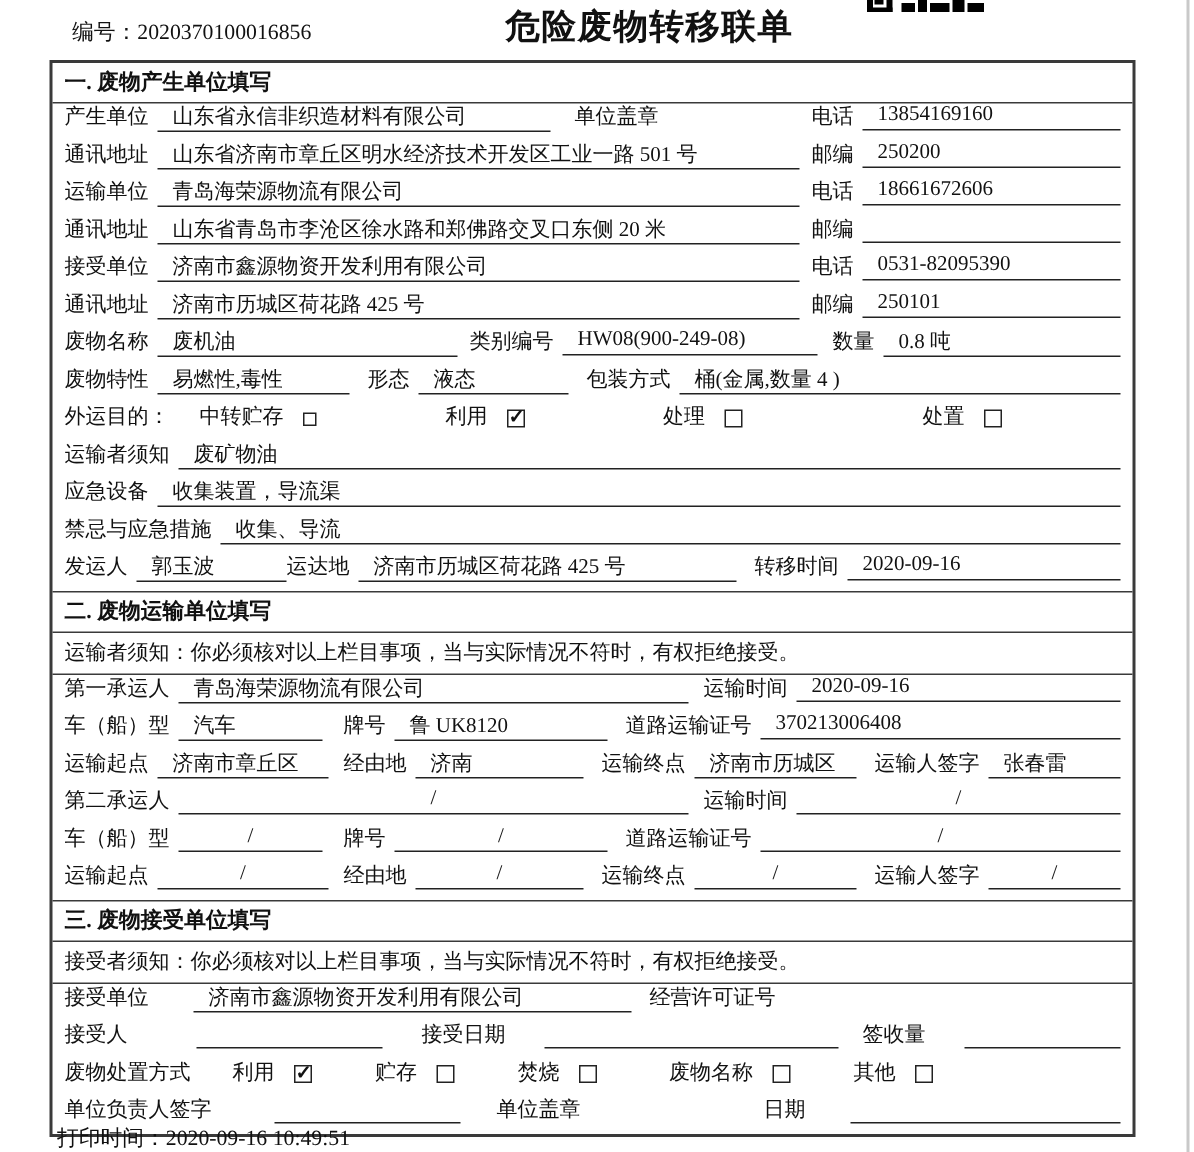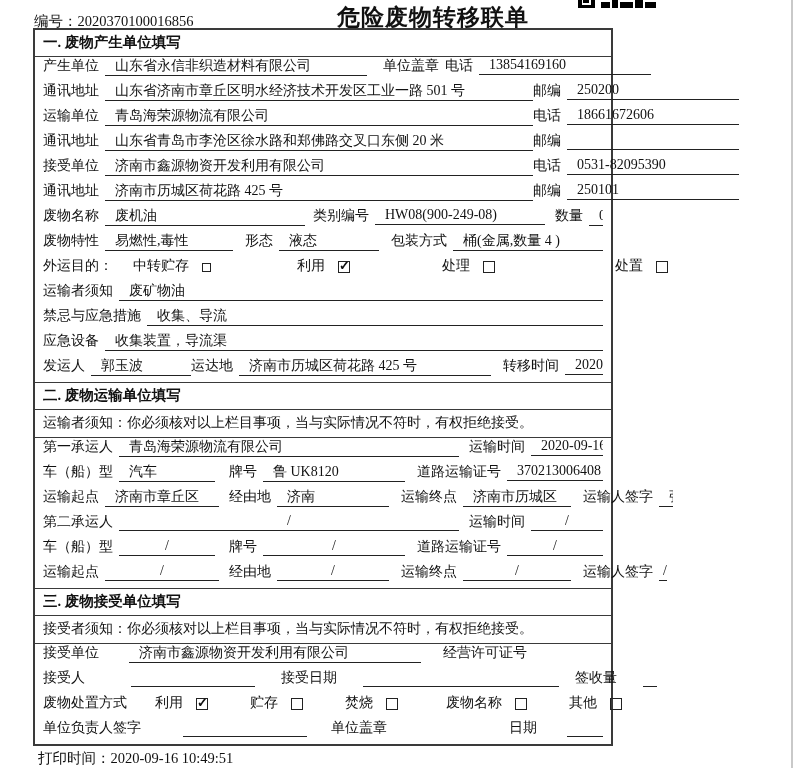--- a/index.html
+++ b/index.html
@@ -7,27 +7,27 @@
   body {
     width:796px; height:768px; position:relative; overflow:hidden;
     background:#ffffff; color:#111;
     font-family:"Liberation Serif","DejaVu Serif",serif;
     font-size:14px;
   }
   .page-edge { position:absolute; right:3px; top:0; height:768px; width:2px; background:#c9c9c9; }
 
   
   .doc-header { position:relative; height:40px; }
-  .doc-no { position:absolute; left:34px; top:12px; font-size:14.5px; white-space:nowrap; }
+  .doc-no { position:absolute; left:48px; top:12px; font-size:14.5px; white-space:nowrap; }
   .doc-title { position:absolute; left:70px; right:0; top:2px; text-align:center;
                font-size:23px; font-weight:bold; letter-spacing:1px; }
   .qr-frag { position:absolute; left:578px; top:0; }
 
   
-  .form-table { position:absolute; left:33px; top:28px; width:580px; border:2px solid #3a3a3a; background:#fff; }
+  .form-table { position:absolute; left:33px; top:40px; width:724px; border:2px solid #3a3a3a; background:#fff; }
   .sec-header { border-top:1.5px solid #3a3a3a; border-bottom:1.5px solid #3a3a3a;
                 font-weight:bold; font-size:14.5px; padding:3px 8px 4px 8px; }
   .section:first-child .sec-header { border-top:none; }
   .note-row { border-bottom:1.5px solid #3a3a3a; padding:4px 8px 5px 8px; }
   .row { display:flex; align-items:flex-start; min-height:25px; padding:0 8px 4px 8px; }
   .lbl { white-space:nowrap; flex:0 0 auto; margin-right:6px; }
   .val { border-bottom:1px solid #222; padding:0 4px 0 10px; white-space:nowrap;
          min-height:18px; overflow:hidden; }
   .ctr { text-align:center; padding:0 4px; }
   .sp { flex:1 1 auto; }
@@ -150,27 +150,27 @@
         <span class="cb"></span>
       </span>
     </div>
 
     <div class="row">
       <span class="lbl">运输者须知</span>
       <span class="val grow">废矿物油</span>
     </div>
 
     <div class="row">
+      <span class="lbl">应急设备</span>
+      <span class="val grow">收集装置，导流渠</span>
+    </div>
+
+    <div class="row">
       <span class="lbl">禁忌与应急措施</span>
       <span class="val grow">收集、导流</span>
-    </div>
-
-    <div class="row">
-      <span class="lbl">应急设备</span>
-      <span class="val grow">收集装置，导流渠</span>
     </div>
 
     <div class="row">
       <span class="lbl">发运人</span>
       <span class="val" style="flex:0 0 100px">郭玉波</span>
       <span class="lbl" style="">运达地</span>
       <span class="val" style="flex:0 0 252px">济南市历城区荷花路 425 号</span>
       <span class="lbl" style="margin-left:12px">转移时间</span>
       <span class="val grow">2020-09-16</span>
     </div>
@@ -235,21 +235,21 @@
     </div>
   </div>
 
   <div class="section">
     <div class="sec-header">三. 废物接受单位填写</div>
     <div class="note-row">接受者须知：你必须核对以上栏目事项，当与实际情况不符时，有权拒绝接受。</div>
 
     <div class="row">
       <span class="lbl">接受单位</span>
       <span class="val" style="flex:0 0 292px; margin-left:24px">济南市鑫源物资开发利用有限公司</span>
-      <span class="lbl" style="margin-left:22px">经营许可证号</span>
+      <span class="lbl" style="margin-left:12px">经营许可证号</span>
     </div>
 
     <div class="row">
       <span class="lbl">接受人</span>
       <span class="val" style="flex:0 0 124px; margin-left:40px"></span>
       <span class="lbl" style="margin-left:26px">接受日期</span>
       <span class="val" style="flex:0 0 196px; margin-left:20px"></span>
       <span class="lbl" style="margin-left:16px">签收量</span>
       <span class="val grow" style="margin-left:20px"></span>
     </div>

